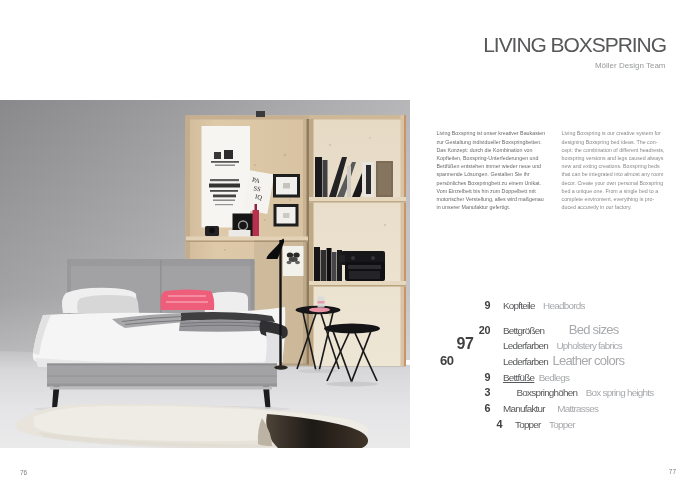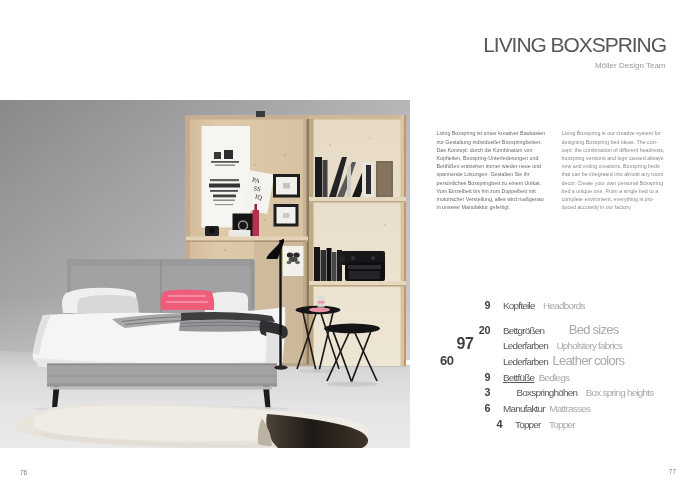--- a/index.html
+++ b/index.html
@@ -358,21 +358,21 @@
 
   <div class="abs" style="top:382.4px;left:0;width:252px;white-space:nowrap;">
     <span style="display:inline-block;width:50px;text-align:right;font-size:10.8px;font-weight:bold;color:#3f4042;letter-spacing:-0.4px;">3</span>
     <span style="font-size:9.9px;color:#57585a;margin-left:22px;letter-spacing:-0.75px;">Boxspringhöhen</span>
     <span style="font-size:9.9px;color:#a7a9ac;margin-left:4px;letter-spacing:-0.75px;">Box spring heights</span>
   </div>
 
   <div class="abs" style="top:398.1px;left:0;width:252px;white-space:nowrap;">
     <span style="display:inline-block;width:50px;text-align:right;font-size:10.8px;font-weight:bold;color:#3f4042;letter-spacing:-0.4px;">6</span>
     <span style="font-size:9.9px;color:#57585a;margin-left:8.5px;letter-spacing:-0.75px;">Manufaktur</span>
-    <span style="font-size:9.9px;color:#a7a9ac;margin-left:0;letter-spacing:-0.75px;">Mattrasses</span>
+    <span style="font-size:9.9px;color:#a7a9ac;margin-left:8px;letter-spacing:-0.75px;">Mattrasses</span>
   </div>
 
   <div class="abs" style="top:413.8px;left:12px;width:252px;white-space:nowrap;">
     <span style="display:inline-block;width:50px;text-align:right;font-size:10.8px;font-weight:bold;color:#3f4042;letter-spacing:-0.4px;">4</span>
     <span style="font-size:9.9px;color:#57585a;margin-left:8.5px;letter-spacing:-0.75px;">Topper</span>
     <span style="font-size:9.9px;color:#a7a9ac;margin-left:4px;letter-spacing:-0.75px;">Topper</span>
   </div>
 </div>
 
 </body></html>

